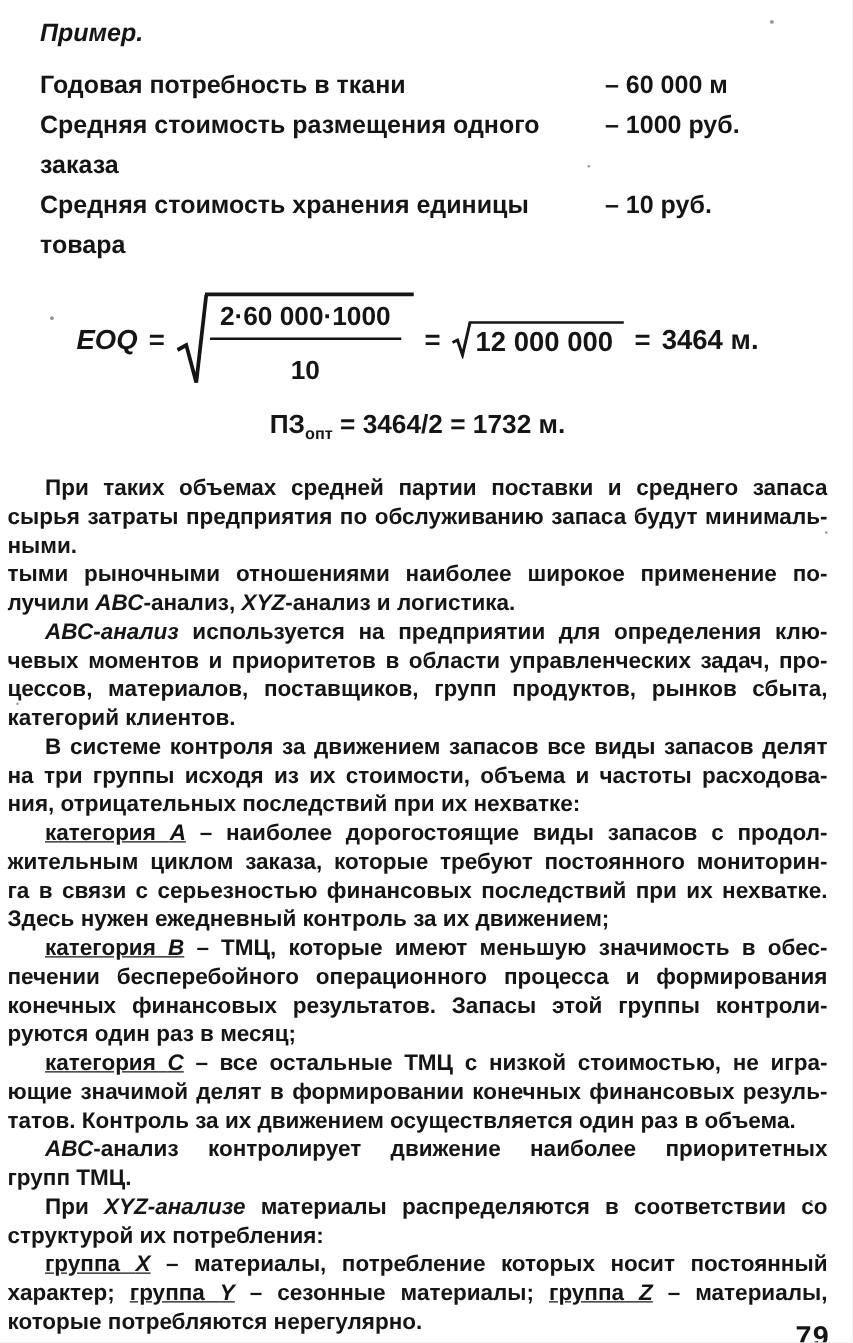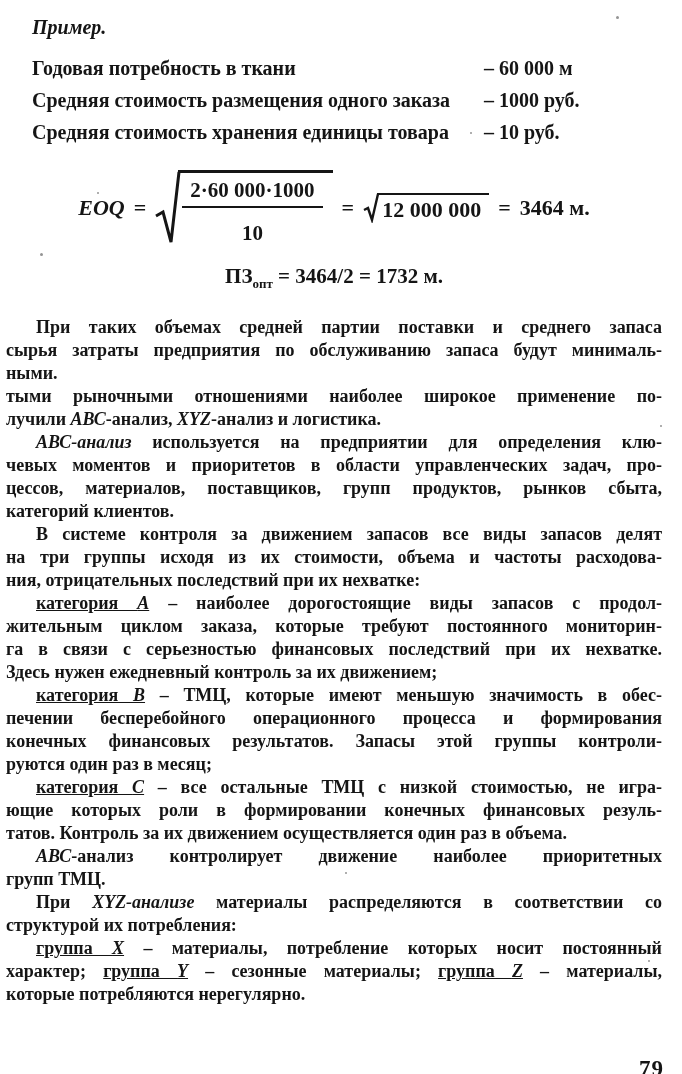--- a/index.html
+++ b/index.html
@@ -1,21 +1,21 @@
 <!DOCTYPE html>
 <html><head>
 <meta charset="utf-8">
 <style>
   html,body { margin:0; padding:0; background:#e8e8e8; }
   .page {
     position:relative;
     width:682px; height:1074px;
     margin:0 auto;
     background:#ffffff;
-    font-family:Liberation Serif, serif;
+    font-family:Liberation Sans, sans-serif;
     font-weight:bold;
     color:#151515;
     box-sizing:border-box;
     overflow:hidden;
   }
   .content { padding:8px 20px 0 6px; }
 
   
   .example-label {
     margin:6px 0 0 26px;
@@ -159,21 +159,21 @@
           <div class="line last"><span>Здесь нужен ежедневный контроль за их движением;</span></div>
         </div>
         <div class="para">
           <div class="line j first"><span class="seg-u">категория </span><span class="seg-ui">В</span><span> – ТМЦ, которые имеют меньшую значимость в обес-</span></div>
           <div class="line j"><span>печении бесперебойного операционного процесса и формирования</span></div>
           <div class="line j"><span>конечных финансовых результатов. Запасы этой группы контроли-</span></div>
           <div class="line last"><span>руются один раз в месяц;</span></div>
         </div>
         <div class="para">
           <div class="line j first"><span class="seg-u">категория </span><span class="seg-ui">С</span><span> – все остальные ТМЦ с низкой стоимостью, не игра-</span></div>
-          <div class="line j"><span>ющие которых роли в формировании конечных финансовых резуль-</span></div>
+          <div class="line j"><span>ющие значимой делят в формировании конечных финансовых резуль-</span></div>
           <div class="line last"><span>татов. Контроль за их движением осуществляется один раз в объема.</span></div>
         </div>
         <div class="para">
           <div class="line j first"><span class="seg-i">АВС</span><span>-анализ контролирует движение наиболее приоритетных</span></div>
           <div class="line last"><span>групп ТМЦ.</span></div>
         </div>
         <div class="para">
           <div class="line j first"><span>При </span><span class="seg-i">XYZ-анализе</span><span> материалы распределяются в соответствии со</span></div>
           <div class="line last"><span>структурой их потребления:</span></div>
         </div>

